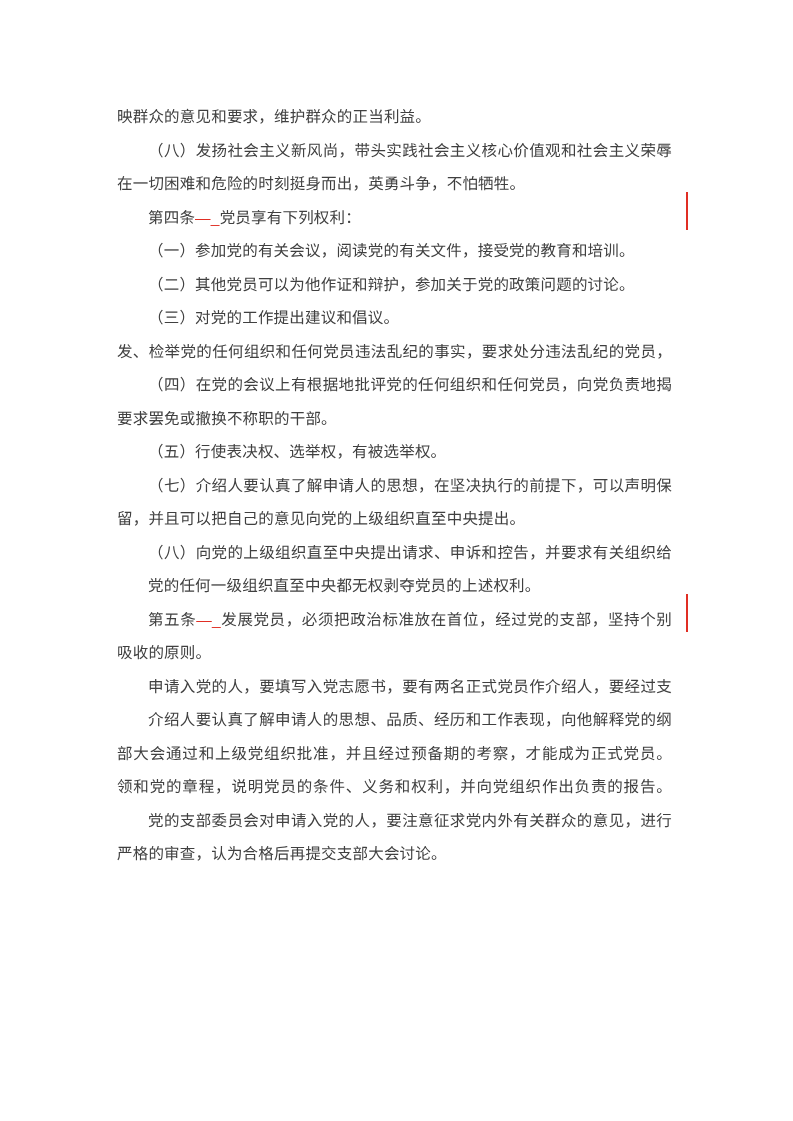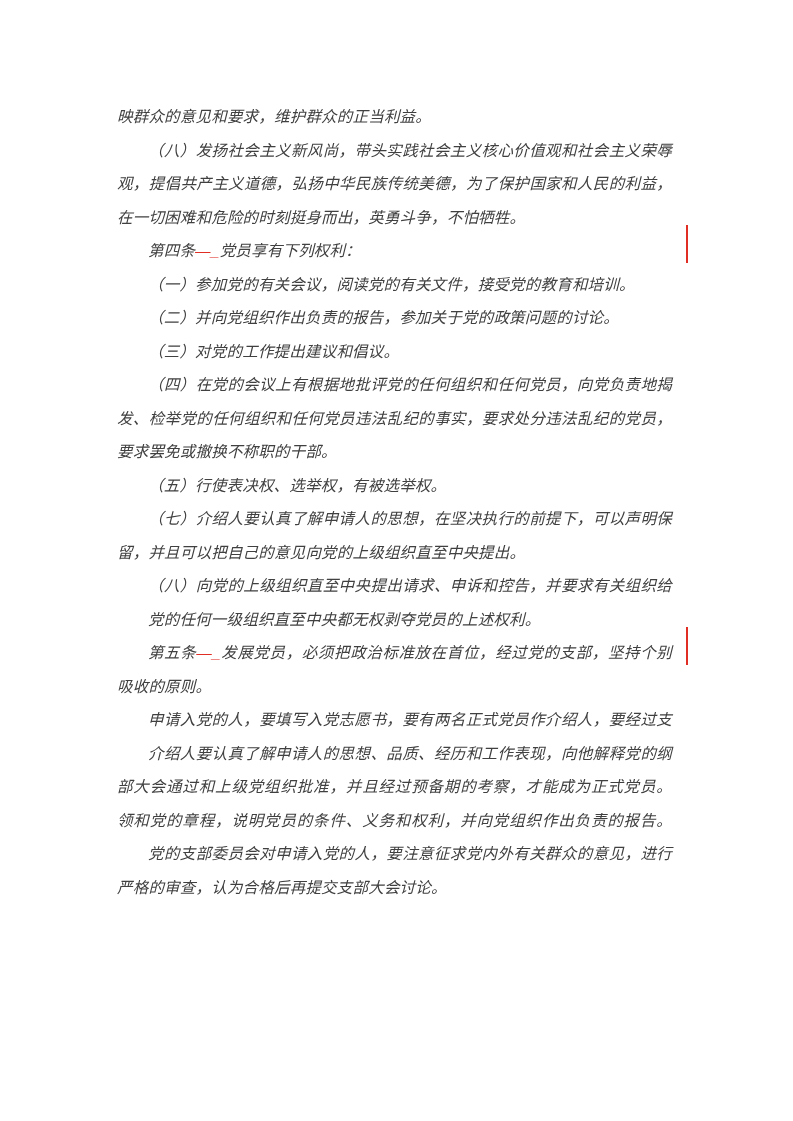--- a/index.html
+++ b/index.html
@@ -16,21 +16,20 @@
     font-family: "Liberation Sans", "DejaVu Sans", sans-serif;
   }
   .doc-body {
     position: absolute;
     left: 117px;
     top: 100px;
     width: 555px;
     color: var(--text-color, #404040);
     font-size: 15.5px;
     line-height: 33.5px;
-    font-style: italic;
   }
   .line {
     position: relative;
     height: 33.5px;
     overflow: visible;
     text-align: left;
     letter-spacing: 0.2px;
   }
   .line.indent {
     text-indent: 31px;
@@ -55,28 +54,27 @@
     background: var(--revision-color, #e02e24);
   }
 </style>
 </head>
 <body>
 
 <div class="page">
   <div class="doc-body">
       <div class="line"><span>映群众的意见和要求，维护群众的正当利益。</span></div>
       <div class="line indent fill"><span>（八）发扬社会主义新风尚，带头实践社会主义核心价值观和社会主义荣辱</span></div>
-      <div class="line fill"><span>观，提倡共产主义道德，弘扬中华民族传统美德，为了保护国家和人民的利益，</span></div>
       <div class="line"><span>在一切困难和危险的时刻挺身而出，英勇斗争，不怕牺牲。</span></div>
       <div class="line indent"><span>第四条</span><span class="rev del">—</span><span class="rev ins">_</span><span>党员享有下列权利：</span><span class="change-bar"></span></div>
       <div class="line indent"><span>（一）参加党的有关会议，阅读党的有关文件，接受党的教育和培训。</span></div>
-      <div class="line indent"><span>（二）并向党组织作出负责的报告，参加关于党的政策问题的讨论。</span></div>
+      <div class="line indent"><span>（二）其他党员可以为他作证和辩护，参加关于党的政策问题的讨论。</span></div>
       <div class="line indent"><span>（三）对党的工作提出建议和倡议。</span></div>
+      <div class="line fill"><span>发、检举党的任何组织和任何党员违法乱纪的事实，要求处分违法乱纪的党员，</span></div>
       <div class="line indent fill"><span>（四）在党的会议上有根据地批评党的任何组织和任何党员，向党负责地揭</span></div>
-      <div class="line fill"><span>发、检举党的任何组织和任何党员违法乱纪的事实，要求处分违法乱纪的党员，</span></div>
       <div class="line"><span>要求罢免或撤换不称职的干部。</span></div>
       <div class="line indent"><span>（五）行使表决权、选举权，有被选举权。</span></div>
       <div class="line indent fill"><span>（七）介绍人要认真了解申请人的思想，在坚决执行的前提下，可以声明保</span></div>
       <div class="line"><span>留，并且可以把自己的意见向党的上级组织直至中央提出。</span></div>
       <div class="line indent fill"><span>（八）向党的上级组织直至中央提出请求、申诉和控告，并要求有关组织给</span></div>
       <div class="line indent"><span>党的任何一级组织直至中央都无权剥夺党员的上述权利。</span></div>
       <div class="line indent fill"><span>第五条</span><span class="rev del">—</span><span class="rev ins">_</span><span>发展党员，必须把政治标准放在首位，经过党的支部，坚持个别</span><span class="change-bar"></span></div>
       <div class="line"><span>吸收的原则。</span></div>
       <div class="line indent fill"><span>申请入党的人，要填写入党志愿书，要有两名正式党员作介绍人，要经过支</span></div>
       <div class="line indent fill"><span>介绍人要认真了解申请人的思想、品质、经历和工作表现，向他解释党的纲</span></div>

